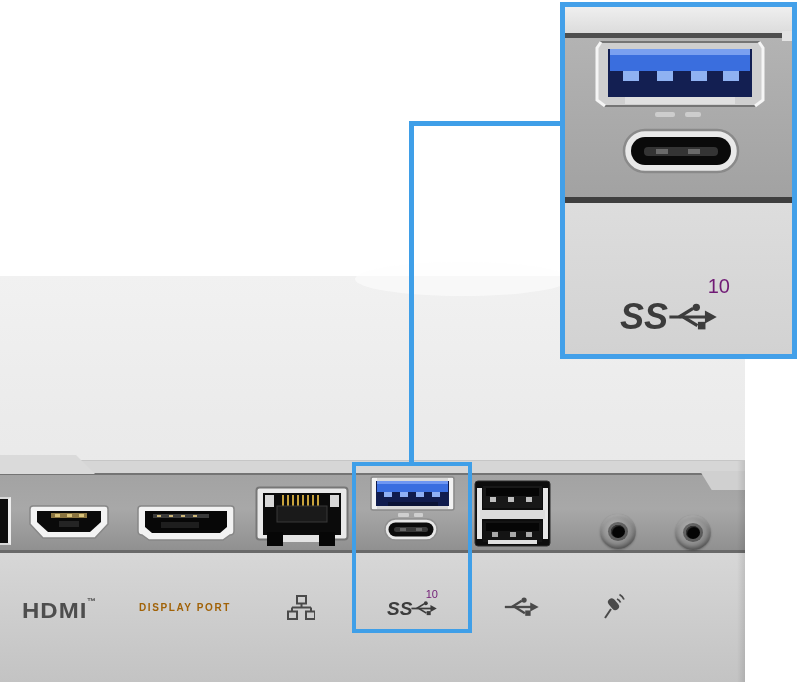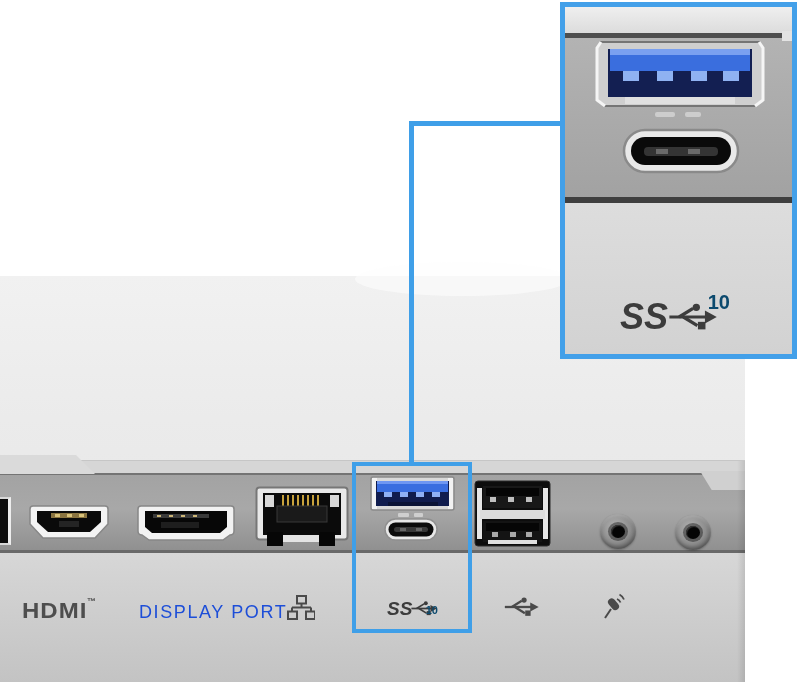--- a/index.html
+++ b/index.html
@@ -37,28 +37,28 @@
   .jack-hole{position:absolute;left:11px;top:11px;width:14px;height:13px;border-radius:50%;
              background:#050505;box-shadow:0 0 0 3px rgba(20,20,20,.45),inset 1px 1px 1px #3a3a3a;}
   .jack-mic{left:600px;top:514px;}
   .jack-lout{left:675px;top:515px;}
 
   
   .lbl{z-index:6;color:#4c4c4c;}
   .label-hdmi{left:22px;top:597px;font-size:24px;font-weight:800;letter-spacing:1px;
               transform:scaleY(.92);color:#4e4e4e;white-space:nowrap;}
   .label-hdmi .tm{font-size:9px;font-weight:700;vertical-align:top;position:relative;top:-2px;letter-spacing:0;}
-  .label-dp{left:139px;top:602px;font-size:18px;font-weight:400;letter-spacing:1.6px;color:#1d4ed8;white-space:nowrap;}
+  .label-dp{left:139px;top:602px;font-size:10px;font-weight:700;letter-spacing:1.6px;color:#a16207;white-space:nowrap;}
   .label-lout{left:648px;top:596px;display:flex;align-items:center;gap:4px;}
   .label-lout .txt{font-size:14.5px;font-weight:600;color:#474747;}
 
   
   .ss-logo{z-index:7;}
   .ss-logo .s-text{position:absolute;font-style:italic;font-weight:800;color:#3c3c3c;line-height:1;margin-top:40px;}
-  .ss-logo .rate{position:absolute;font-weight:700;color:#0c4a6e;line-height:1;margin-top:16px;}
+  .ss-logo .rate{position:absolute;font-weight:400;color:#701a75;line-height:1;}
   .ss-main{left:385px;top:589px;width:54px;height:30px;}
   .ss-main .s-text{left:2px;bottom:1px;font-size:19px;}
   .ss-main .trident{position:absolute;left:24px;top:12px;width:29px;height:15px;}
   .ss-main .rate{right:1px;top:0;font-size:11px;}
   .ss-inset{left:53px;top:269px;width:112px;height:62px;}
   .ss-inset .s-text{left:2px;bottom:3px;font-size:36px;}
   .ss-inset .trident{position:absolute;left:44px;bottom:7px;width:60px;height:28px;}
   .ss-inset .rate{right:0;top:0;font-size:20px;}
 
   

